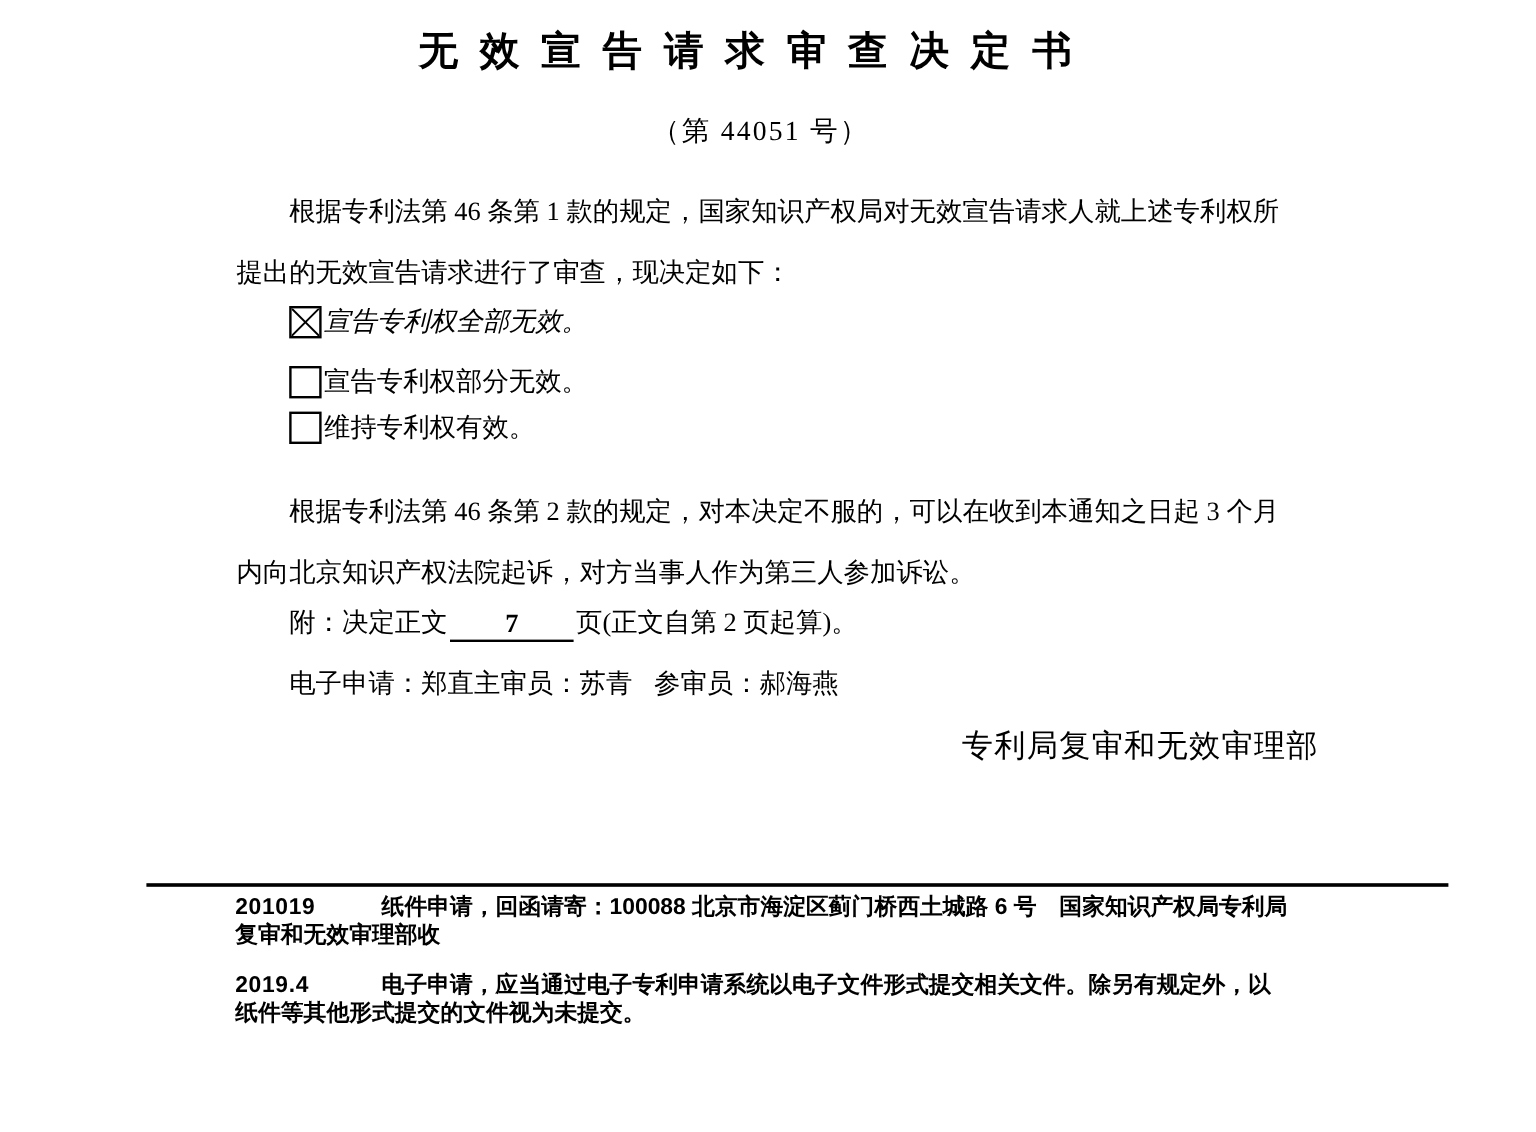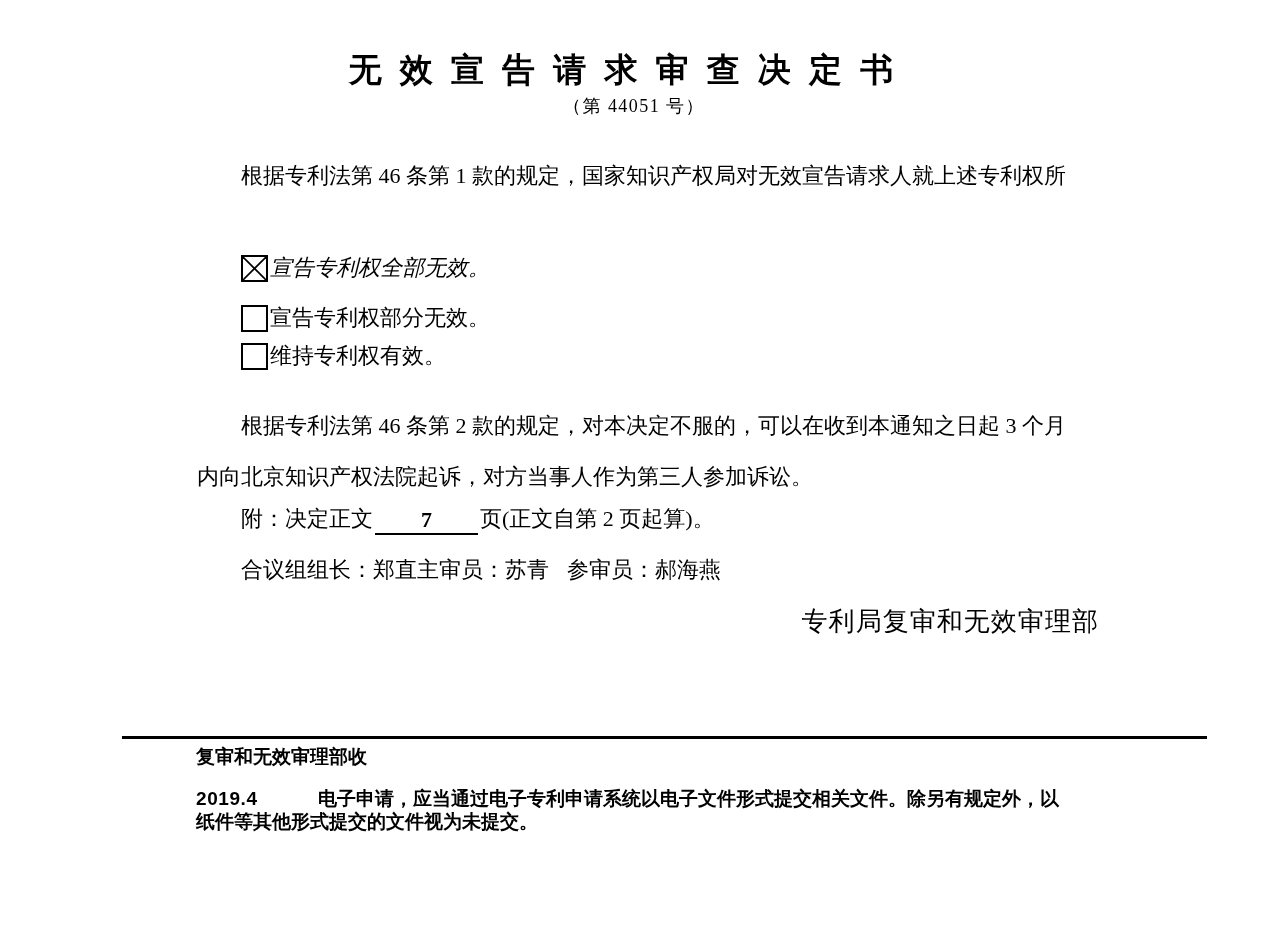--- a/index.html
+++ b/index.html
@@ -19,29 +19,28 @@
   .doc-title {
     position: absolute;
     top: 20px;
     left: 0;
     width: 1260px;
     text-align: center;
     font-size: 33px;
     font-weight: bold;
     letter-spacing: 0.55em;
     white-space: nowrap;
-    margin-top: 28px;
   }
   .doc-number {
     position: absolute;
     top: 94px;
     left: 0;
     width: 1268px;
     text-align: center;
-    font-size: 18px;
+    font-size: 23px;
     letter-spacing: 0.08em;
   }
   .body-block {
     position: absolute;
     left: 197px;
     width: 938px;
     font-size: 22px;
   }
   .para .line {
     height: 51px;
@@ -158,20 +157,21 @@
 <body>
 
 <div class="page">
 
   <div class="doc-title">无效宣告请求审查决定书</div>
 
   <div class="doc-number">（第 44051 号）</div>
 
   <div class="body-block para p1">
     <div class="line indent">根据专利法第 46 条第 1 款的规定，国家知识产权局对无效宣告请求人就上述专利权所</div>
+    <div class="line">提出的无效宣告请求进行了审查，现决定如下：</div>
   </div>
 
   <div class="option-row opt1">
     <span class="checkbox">
       <svg viewBox="0 0 23 23">
         <line x1="0" y1="0" x2="23" y2="23" stroke="#000" stroke-width="1.6"></line>
         <line x1="23" y1="0" x2="0" y2="23" stroke="#000" stroke-width="1.6"></line>
       </svg>
     </span>
     <span>宣告专利权全部无效。</span>
@@ -190,29 +190,32 @@
   <div class="body-block para p2">
     <div class="line indent">根据专利法第 46 条第 2 款的规定，对本决定不服的，可以在收到本通知之日起 3 个月</div>
     <div class="line">内向北京知识产权法院起诉，对方当事人作为第三人参加诉讼。</div>
   </div>
 
   <div class="attach-line">
     <span>附：决定正文</span><span class="pages-underline">7</span><span>页(正文自第 2 页起算)。</span>
   </div>
 
   <div class="panel-line">
-    <span>合议组组长：</span><span>郑直</span><span class="gap1">主审员：</span><span>苏青</span><span class="gap2">参审员：</span><span>郝海燕</span>
+    <span>电子申请：</span><span>郑直</span><span class="gap1">主审员：</span><span>苏青</span><span class="gap2">参审员：</span><span>郝海燕</span>
   </div>
 
   <div class="dept-line">专利局复审和无效审理部</div>
 
   <div class="footer-divider"></div>
 
   <div class="footer">
     <div>
+      <div class="f-line">
+        <span class="f-num">201019</span><span>纸件申请，回函请寄：100088 北京市海淀区蓟门桥西土城路 6 号　国家知识产权局专利局</span>
+      </div>
       <div class="f-line">复审和无效审理部收</div>
     </div>
     <div class="entry2">
       <div class="f-line">
         <span class="f-num">2019.4</span><span>电子申请，应当通过电子专利申请系统以电子文件形式提交相关文件。除另有规定外，以</span>
       </div>
       <div class="f-line">纸件等其他形式提交的文件视为未提交。</div>
     </div>
   </div>
 

